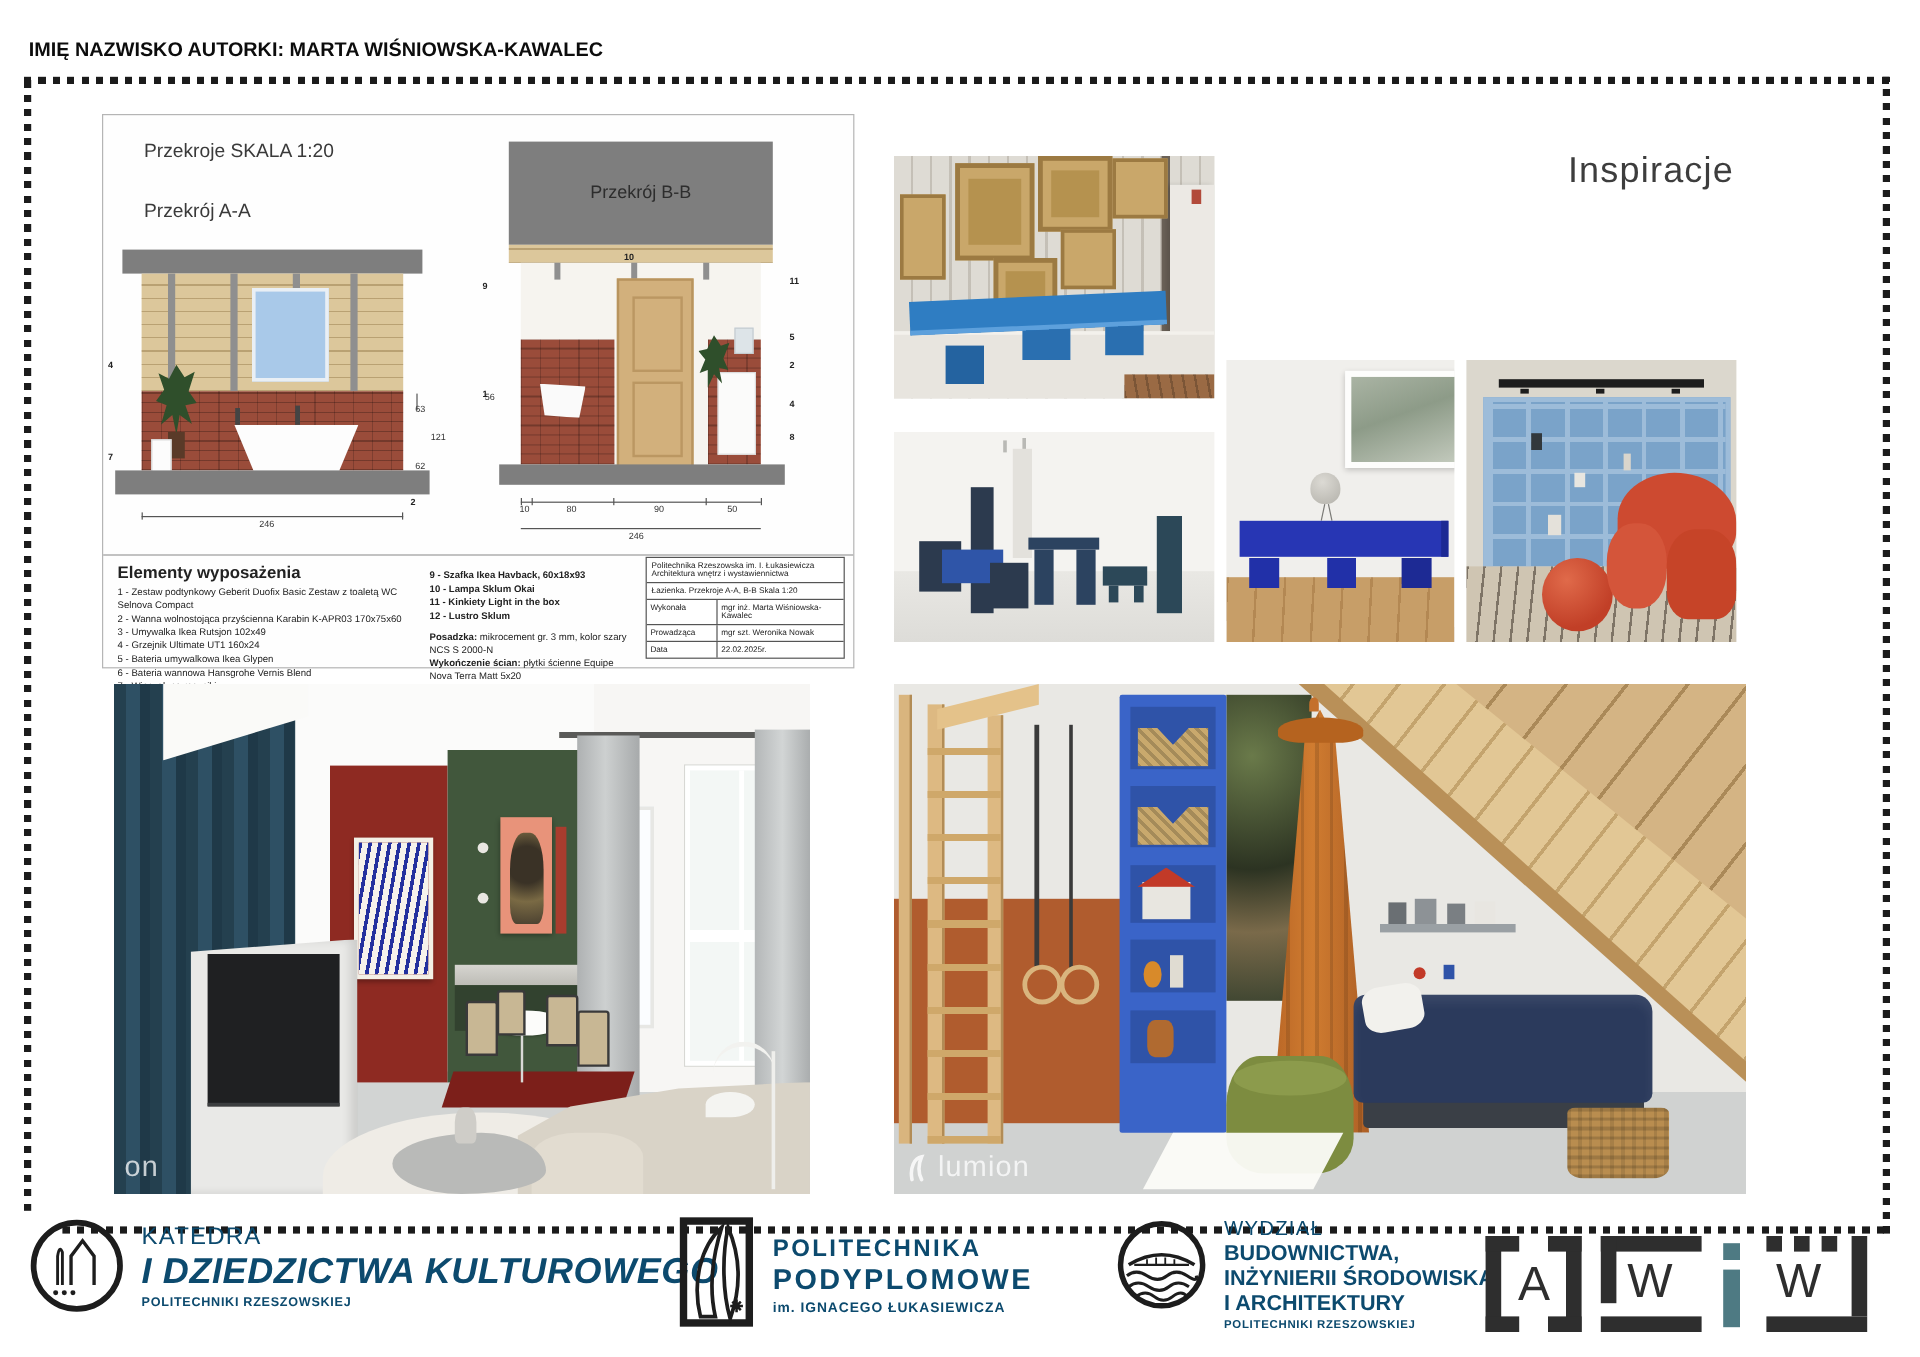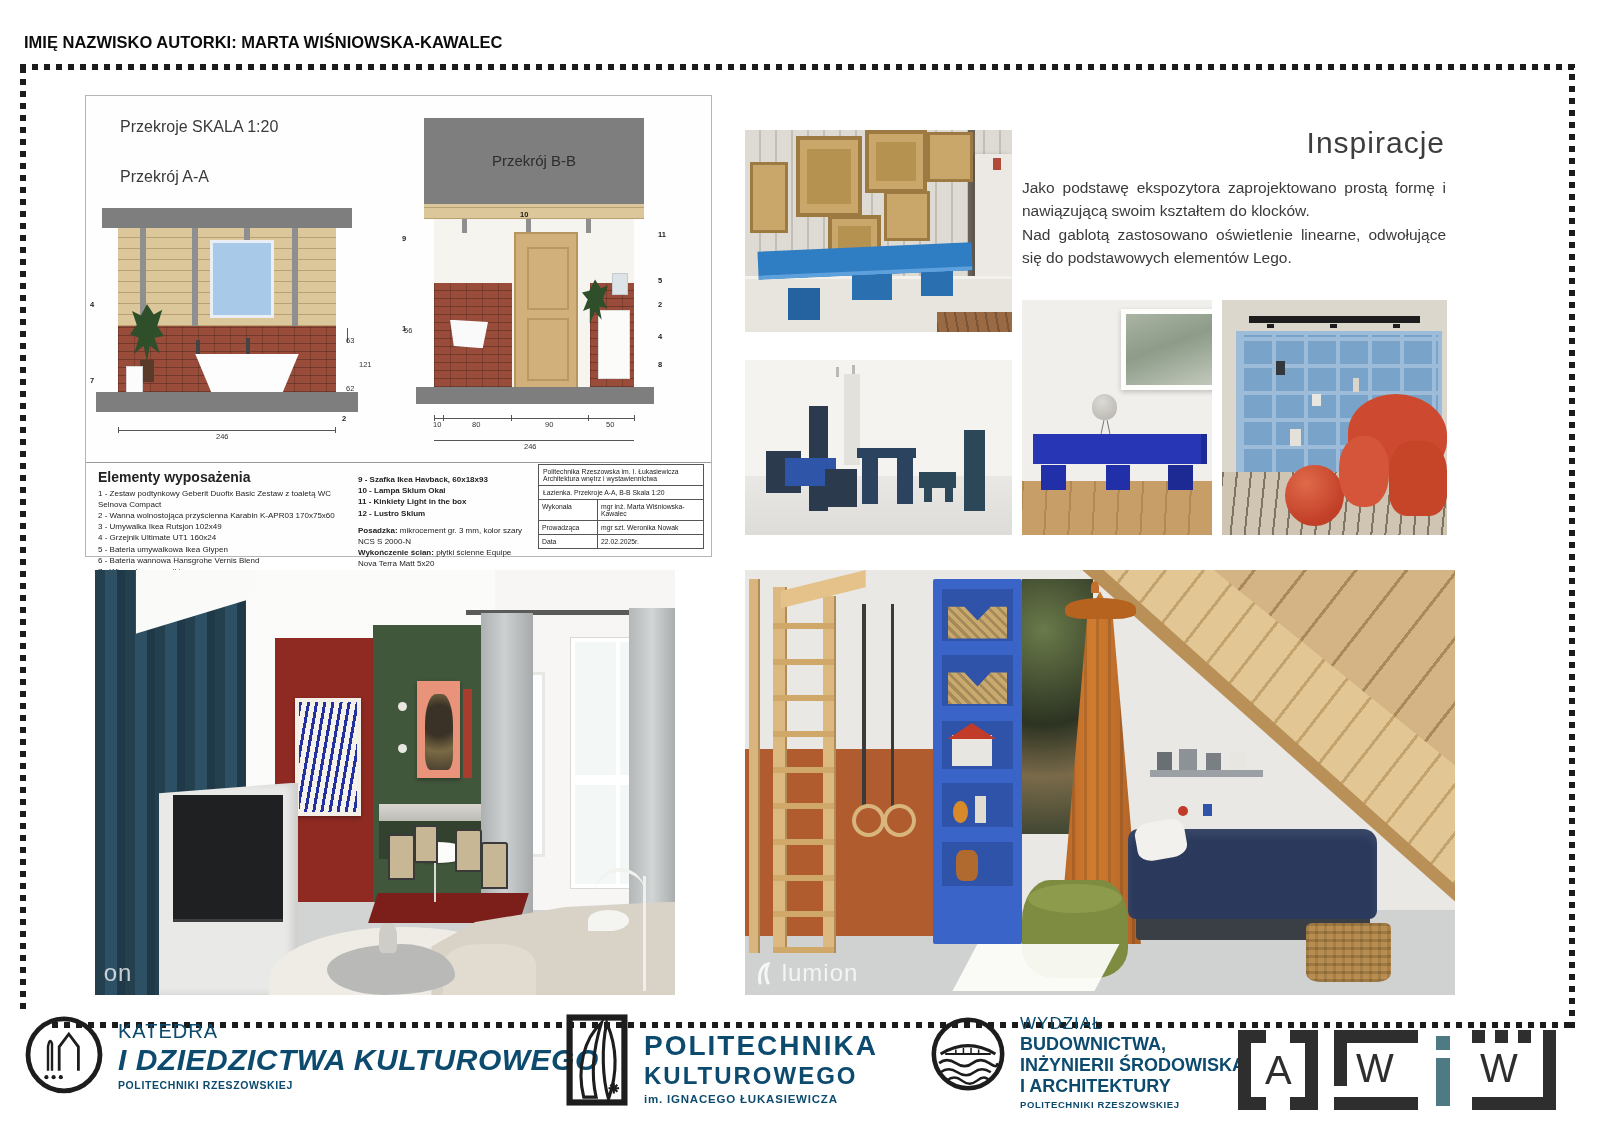--- a/index.html
+++ b/index.html
@@ -179,24 +179,20 @@
         <div class="tbcell-v">mgr szt. Weronika Nowak</div>
       </div>
       <div class="tbrow">
         <div class="tbcell-l">Data</div>
         <div class="tbcell-v">22.02.2025r.</div>
       </div>
     </div>
   </div>
 
   <div class="insp-h">Inspiracje</div>
-  <div class="insp-p">
-    <span>Jako podstawę ekspozytora zaprojektowano prostą formę i nawiązującą swoim kształtem do klocków.</span><br>
-    <span>Nad gablotą zastosowano oświetlenie linearne, odwołujące się do podstawowych elementów Lego.</span>
-  </div>
 
   <div class="photo" style="left:745px;top:130px;width:267px;height:202px;background:#d3cfc6;background-image:repeating-linear-gradient(90deg,rgba(255,255,255,.25) 0 14px,rgba(90,80,70,.12) 14px 16px);">
     <div class="abs" style="right:14%;top:0;width:2.5%;height:74%;background:#6b6258;"></div>
     <div class="abs" style="right:0;top:12%;width:14%;height:62%;background:#ece9e4;box-shadow:-3px 0 4px rgba(0,0,0,.15);"></div>
     <div class="abs" style="right:4%;top:14%;width:3%;height:6%;background:#b24a3a;"></div>
     <div class="abs" style="left:2%;top:16%;width:12%;height:32%;background:#c9a76a;border:3px solid #9c7a42;"></div>
     <div class="abs" style="left:19%;top:3%;width:22%;height:36%;background:#c9a76a;border:4px solid #9c7a42;">
         <div class="abs" style="left:12%;top:12%;width:76%;height:76%;background:#b5924f;"></div>
       </div>
     <div class="abs" style="left:45%;top:0;width:20%;height:27%;background:#c9a76a;border:4px solid #9c7a42;">
@@ -392,22 +388,22 @@
   </div>
 
   <div class="flogo" style="left:566px;top:1014px;display:flex;gap:16px;align-items:flex-start;">
     <svg width="62" height="92" viewBox="0 0 70 104">
       <rect x="4" y="4" width="62" height="96" fill="none" stroke="#1d1d1d" stroke-width="7"></rect>
       <path d="M20,94 C12,62 20,28 40,10 C30,42 28,68 34,94 Z" fill="none" stroke="#1d1d1d" stroke-width="3.5"></path>
       <path d="M46,10 C58,38 58,68 48,96 C41,72 40,38 46,10 Z" fill="none" stroke="#1d1d1d" stroke-width="3.5"></path>
       <path d="M50,80 l8,8 M58,80 l-8,8 M54,78 v12 M48,84 h12" stroke="#1d1d1d" stroke-width="2.4"></path>
     </svg>
     <div style="padding-top:16px;">
-      <div class="big" style="font-size:28px;letter-spacing:2px;">POLITECHNIKA</div>
-      <div class="big" style="font-size:24px;letter-spacing:2px;">KULTUROWEGO</div>
+      <div class="big" style="font-size:20px;letter-spacing:2px;">POLITECHNIKA</div>
+      <div class="big" style="font-size:24px;letter-spacing:2px;">PODYPLOMOWE</div>
       <div class="big" style="font-size:11.5px;letter-spacing:0.8px;margin-top:3px;">im. IGNACEGO ŁUKASIEWICZA</div>
     </div>
   </div>
 
   <div class="flogo" style="left:930px;top:1014px;display:flex;gap:14px;align-items:flex-start;">
     <svg width="76" height="80" viewBox="0 0 100 104">
       <circle cx="50" cy="52" r="45" fill="none" stroke="#1d1d1d" stroke-width="6"></circle>
       <path d="M14,52 Q50,30 86,52" fill="none" stroke="#1d1d1d" stroke-width="4"></path>
       <path d="M20,52 h60" stroke="#1d1d1d" stroke-width="2.5"></path>
       <path d="M34,46 v6 M44,44 v8 M54,44 v8 M64,46 v6" stroke="#1d1d1d" stroke-width="2"></path>

